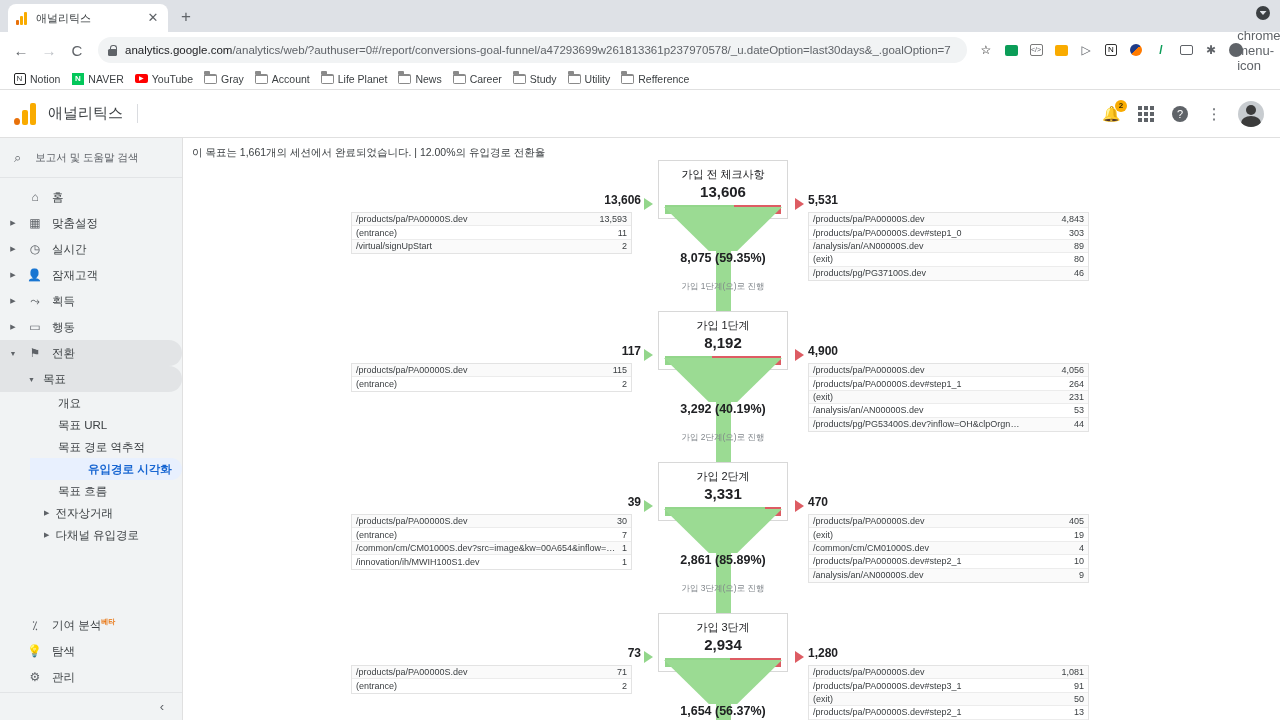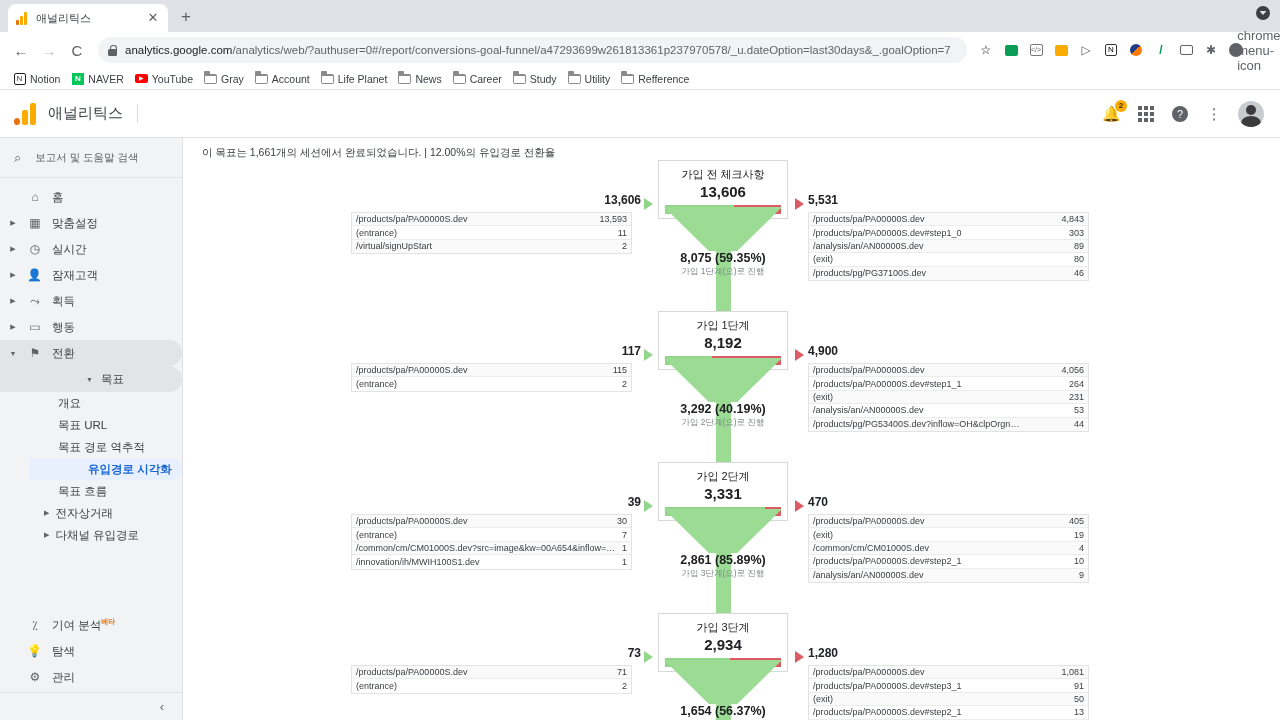--- a/index.html
+++ b/index.html
@@ -84,29 +84,29 @@
   .s-item { height: 26px; display: flex; align-items: center; gap: 8px; padding-left: 8px; position: relative; border-radius: 0 13px 13px 0; }
   .s-item .arr { width: 10px; font-size: 7px; color: #5f6368; text-align: center; }
   .s-item .ico { width: 18px; display: flex; align-items: center; justify-content: center; font-size: 12px; color: #5f6368; }
   .s-item .lbl { white-space: nowrap; }
   .s-item.sel { background: #e2e4e6; }
   .s-group-label { font-size: 8.5px; color: #80868b; padding: 7px 0 3px 14px; }
   .s-sub { height: 22px; display: flex; align-items: center; padding-left: 58px; border-radius: 0 13px 13px 0; white-space: nowrap; }
   .s-sub.active { background: #e8f0fe; color: #1967d2; font-weight: bold; margin-left: 30px; }
   .s-sub2 { height: 22px; display: flex; align-items: center; gap: 6px; padding-left: 44px; white-space: nowrap; }
   .s-sub2 .arr { font-size: 7px; color: #5f6368; }
-  .s-sub-head { height: 26px; display: flex; align-items: center; gap: 8px; padding-left: 28px; background: #e2e4e6; border-radius: 0 13px 13px 0; justify-content: center; }
+  .s-sub-head { height: 26px; display: flex; align-items: center; gap: 8px; padding-left: 28px; background: #e2e4e6; border-radius: 0 13px 13px 0; }
   .s-sub-head .arr { font-size: 7px; color: #5f6368; }
   .side-bottom { padding-bottom: 2px; }
   .beta { color: #e8710a; font-size: 7px; vertical-align: super; font-weight: bold; }
   .side-collapse { height: 28px; border-top: 1px solid #e2e4e6; display: flex; align-items: center; justify-content: flex-end; padding-right: 18px; color: #5f6368; font-size: 13px; }
 
   
   .content { flex: 1; position: relative; overflow: hidden; background: #fff; border-left: 1px solid #e0e0e0; }
-  .summary { font-size: 10.5px; color: #3c4043; padding: 8px 0 0 19px; }
+  .summary { font-size: 10.5px; color: #3c4043; padding: 8px 0 0 9px; }
   .funnel { position: relative; }
 
   .stage { position: relative; height: 151px; }
   .stage-box {
     position: absolute; left: 475px; width: 130px; top: 0;
     border: 1px solid #d8d8d8; background: #fff; text-align: center; padding: 6px 0 0;
   }
   .stage-name { font-size: 11px; color: #202124; }
   .stage-count { font-size: 15px; font-weight: bold; color: #202124; margin-top: 1px; }
   .bar { height: 9px; margin: 5px 6px 4px; background: #dd5c63; position: relative; }
@@ -127,21 +127,21 @@
   .tbl .row:last-child { border-bottom: none; gap: 46px; }
   .tbl .u { flex: 1; white-space: nowrap; overflow: hidden; text-overflow: ellipsis; }
   .tbl .v { padding-left: 6px; }
 
   .flow { position: absolute; left: 475px; top: 47px; width: 130px; text-align: center; }
   .flow-shape { width: 130px; height: 112px; position: relative; }
   .funnel-cone { width: 118px; height: 44px; margin: 0 auto; background: #9bdb93; clip-path: polygon(0 0, 100% 0, 62% 100%, 38% 100%); }
   .funnel-stem { width: 15px; height: 68px; margin: 0 auto; background: #9bdb93; }
   .flow-label { position: absolute; left: -50px; width: 230px; top: 44px; text-align: center; pointer-events: none; }
   .flow-num { font-size: 12.5px; font-weight: bold; color: #202124; }
-  .flow-to { font-size: 8.5px; color: #80868b; margin-top: 1px; }
+  .flow-to { font-size: 8.5px; color: #80868b; margin-top: 16px; }
   .arrow-down { position: absolute; left: 50%; transform: translateX(-50%); width: 0; height: 0;
      border-top: 11px solid #9bdb93; border-left: 13px solid transparent; border-right: 13px solid transparent; }
 </style>
 </head>
 <body>
 
 <div class="chrome">
   <div class="tabstrip">
     <div class="tab">
       <span class="tab-favicon">

